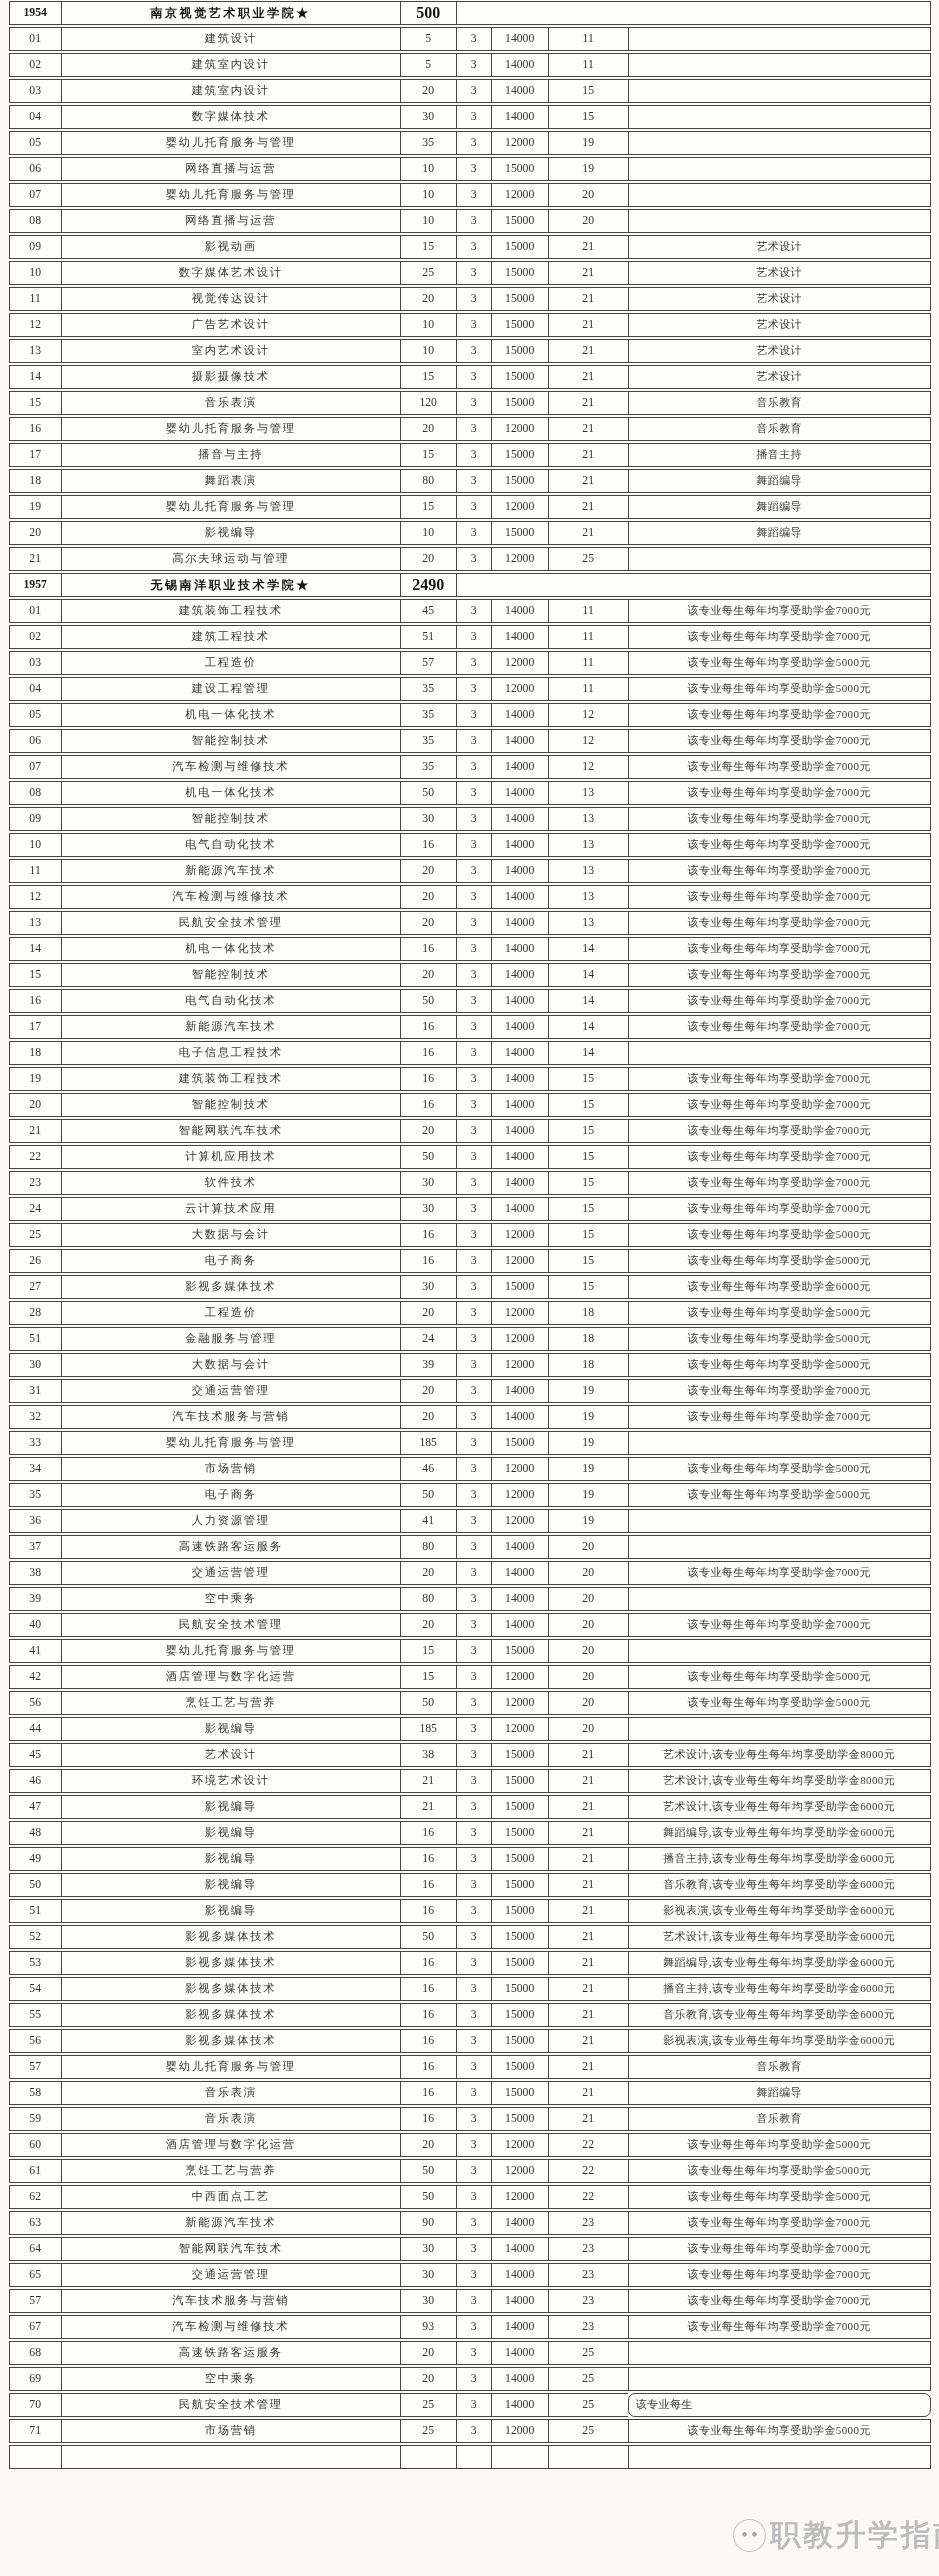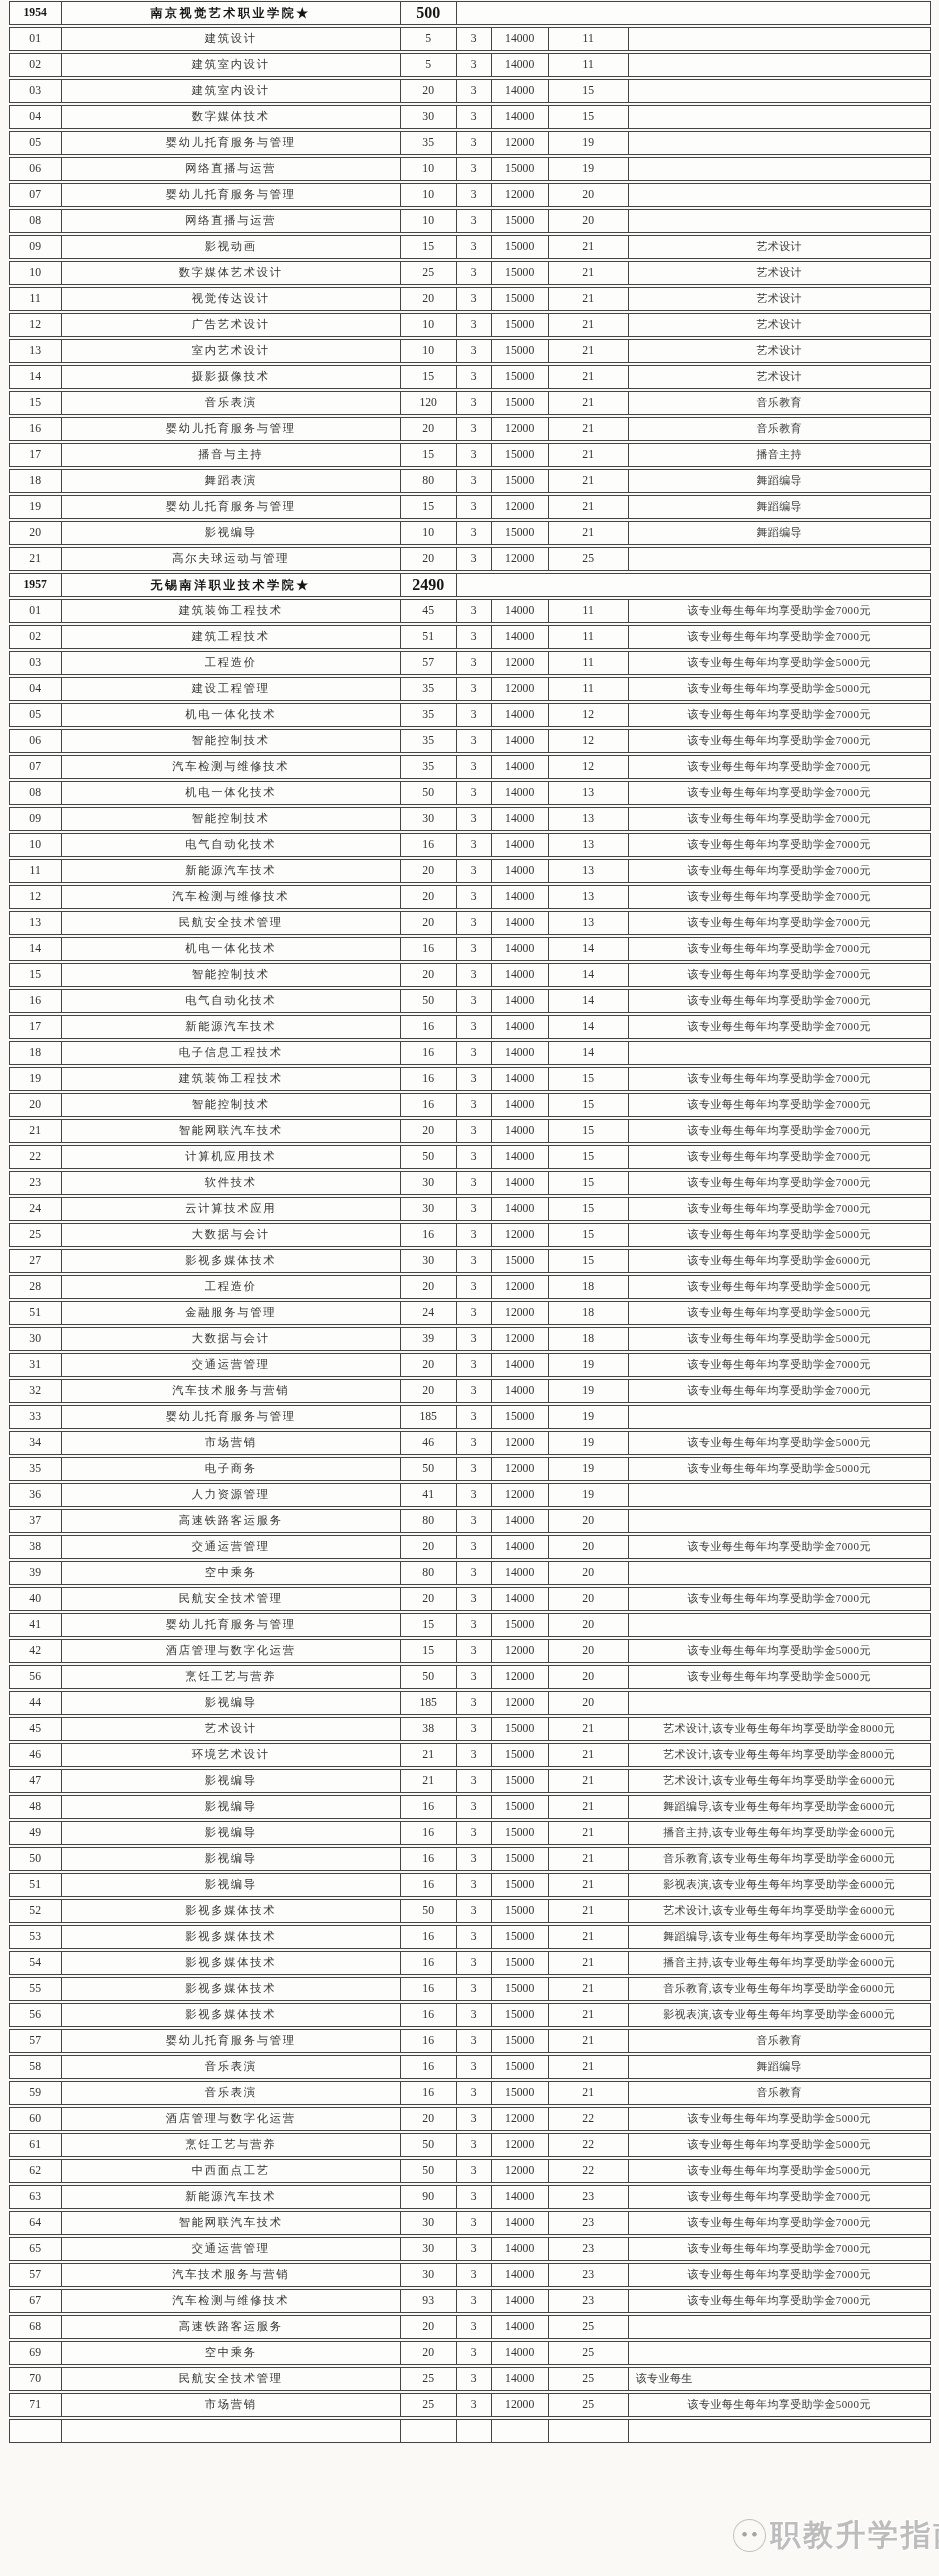--- a/index.html
+++ b/index.html
@@ -21,21 +21,21 @@
     border-left:1.3px solid #454545;
     height:22px;padding:0 1.7px;
     text-align:center;vertical-align:middle;
     line-height:1.05;overflow:hidden;white-space:nowrap;
   }
   td:last-child{border-right:1.3px solid #454545;}
   .c-code{font-size:11.7px;}
   .c-name{font-size:11.3px;letter-spacing:1.7px;}
   .c-plan,.c-years,.c-tuition,.c-batch{font-size:11.7px;}
   .c-remark{font-size:11px;letter-spacing:0.4px;color:#3a3a3a;}
-  .c-remark.left{text-align:left;padding-left:7px;}
+  .c-remark.left{text-align:left;padding-left:7px;border-radius:7px;}
   tr.group-row td{font-weight:700;color:#161616;text-align:center;}
   tr.group-row .c-name{font-size:12px;letter-spacing:2.6px;margin-top:29px;}
   tr.group-row .c-plan{font-size:16px;}
   .watermark{
     position:absolute;left:733px;top:2514px;height:43px;
     display:flex;align-items:center;gap:4.3px;pointer-events:none;
   }
   .wm-logo{
     width:31px;height:31px;border-radius:50%;
     border:1.7px solid rgba(150,150,150,0.55);
@@ -485,20 +485,29 @@
         <tr>
           <td class="c-code">25</td>
           <td class="c-name">大数据与会计</td>
           <td class="c-plan">16</td>
           <td class="c-years">3</td>
           <td class="c-tuition">12000</td>
           <td class="c-batch">15</td>
           <td class="c-remark">该专业每生每年均享受助学金5000元</td>
         </tr>
         <tr>
+          <td class="c-code">26</td>
+          <td class="c-name">电子商务</td>
+          <td class="c-plan">16</td>
+          <td class="c-years">3</td>
+          <td class="c-tuition">12000</td>
+          <td class="c-batch">15</td>
+          <td class="c-remark">该专业每生每年均享受助学金5000元</td>
+        </tr>
+        <tr>
           <td class="c-code">27</td>
           <td class="c-name">影视多媒体技术</td>
           <td class="c-plan">30</td>
           <td class="c-years">3</td>
           <td class="c-tuition">15000</td>
           <td class="c-batch">15</td>
           <td class="c-remark">该专业每生每年均享受助学金6000元</td>
         </tr>
         <tr>
           <td class="c-code">28</td>

